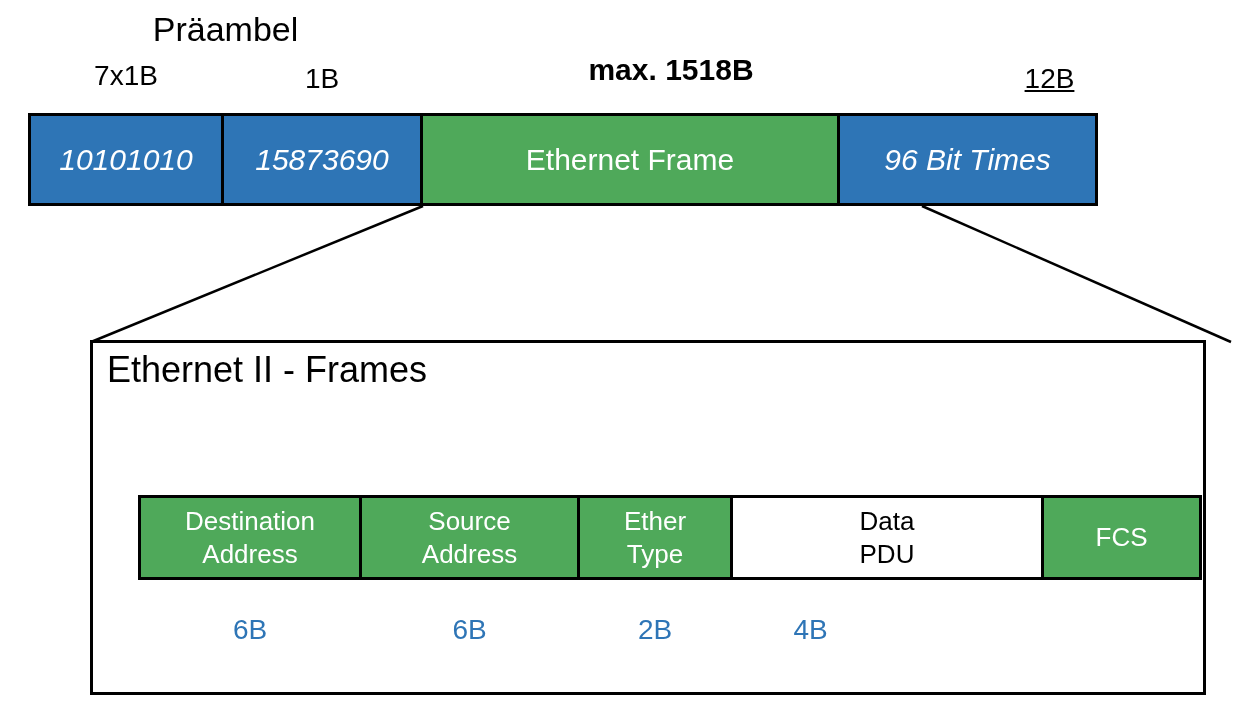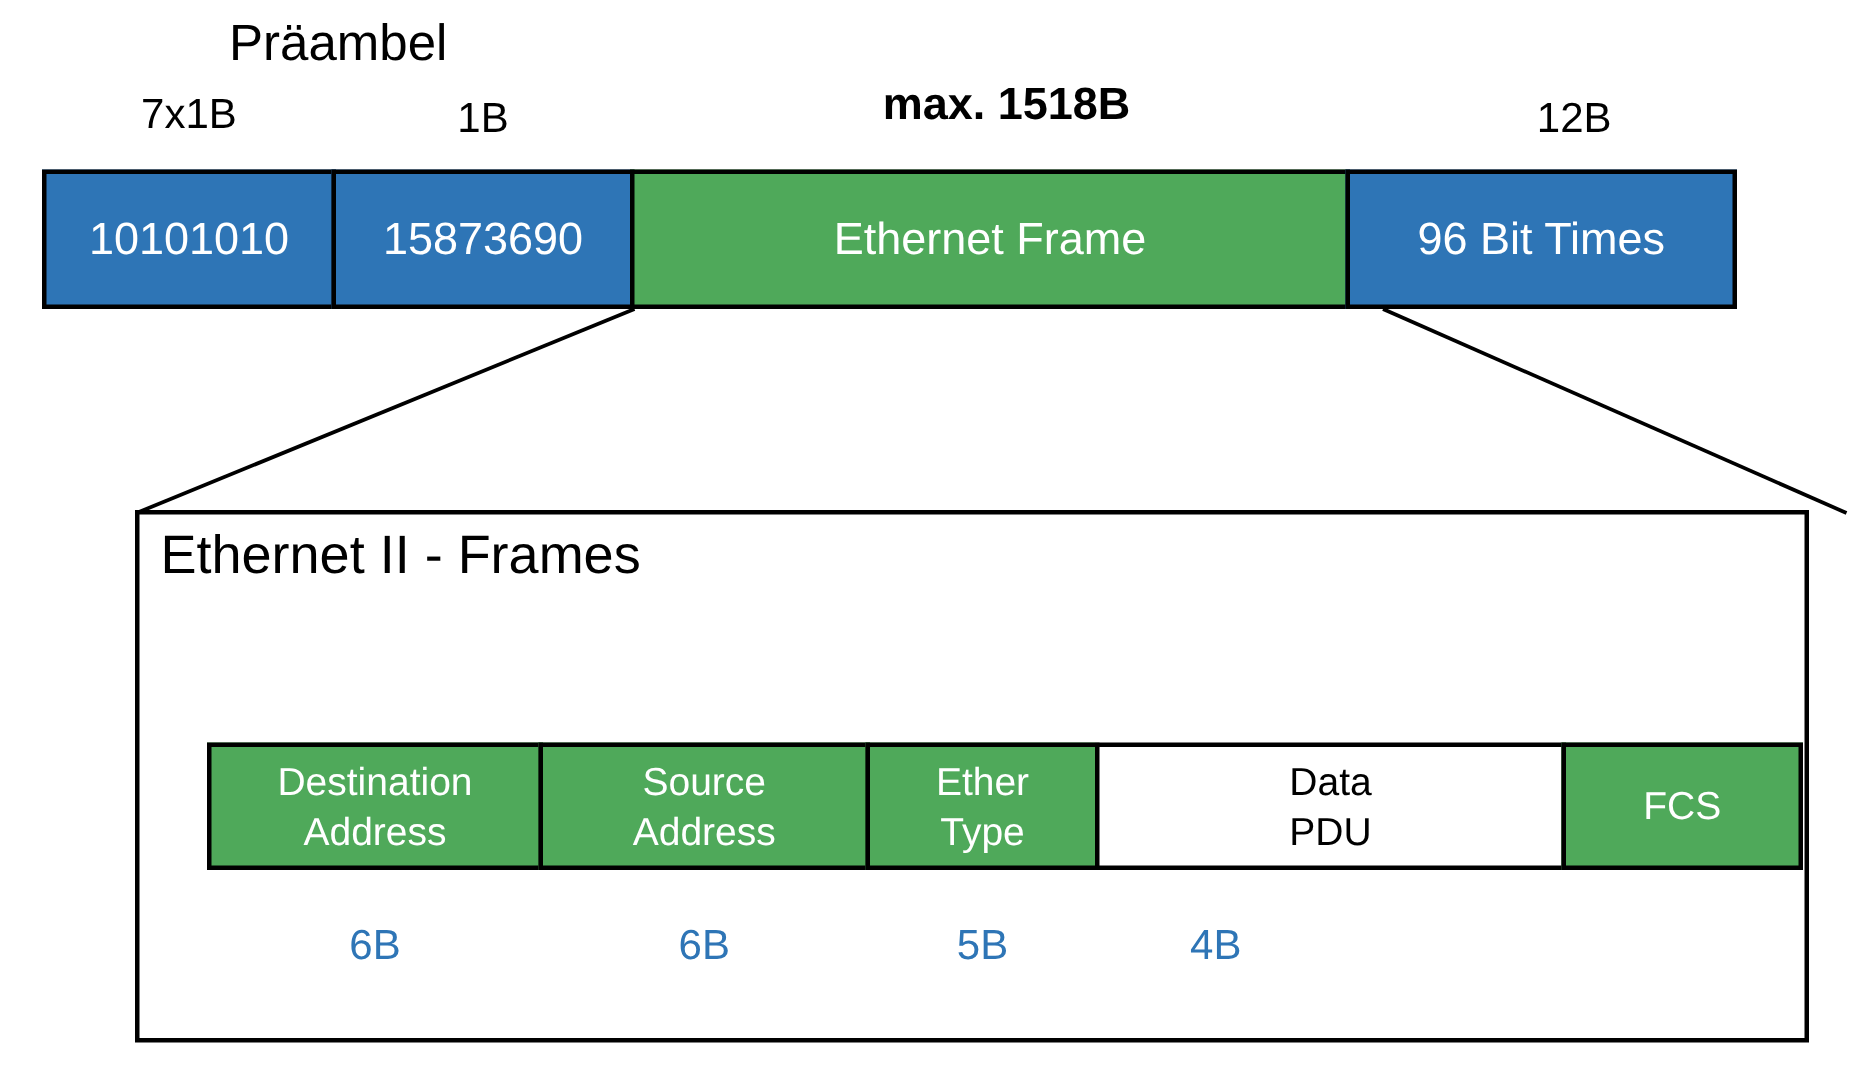--- a/index.html
+++ b/index.html
@@ -14,32 +14,32 @@
 
   
   .ov-title{
     position:absolute;left:28px;top:10px;width:395px;
     text-align:center;font-size:34px;color:#000;
   }
   .sz{position:absolute;text-align:center;font-size:28px;color:#000;}
   .sz-0{left:28px;top:60px;width:196px;}
   .sz-1{left:221px;top:63px;width:202px;}
   .sz-2{left:420px;top:53px;width:502px;font-weight:bold;font-size:30px;}
-  .sz-3{left:919px;top:63px;width:261px;}
+  .sz-3{left:919px;top:63px;width:261px;text-decoration:underline;}
 
   .ov-row{position:absolute;left:28px;top:113px;display:flex;}
   .ov-box{
     box-sizing:border-box;height:93px;border:3px solid var(--line);
     color:#ffffff;font-size:30px;text-align:center;line-height:87px;
     white-space:nowrap;
   }
   .ov-box + .ov-box{margin-left:-3px;}
-  .ov-box.blue{background:var(--blue);}
+  .ov-box.blue{background:var(--blue);font-style:italic;}
   .ov-box.green{background:var(--green);}
-  .w0{width:196px;} .w1{width:202px;} .w2{width:480px;} .w3{width:261px;}
+  .w0{width:196px;} .w1{width:202px;} .w2{width:420px;} .w3{width:261px;}
 
   
   .lines{position:absolute;left:0;top:0;width:1250px;height:726px;pointer-events:none;}
 
   
   .detail-box{
     position:absolute;left:90px;top:340px;width:1116px;height:355px;
     box-sizing:border-box;border:3px solid var(--line);background:#ffffff;
   }
   .detail-title{
@@ -113,18 +113,18 @@
 PDU</span>
       </div>
       <div class="field-cell fw4">
         <span class="field-label">FCS</span>
       </div>
     </div>
 
     <div class="size-row">
       <div class="size-cell fw0">6B</div>
       <div class="size-cell fw1">6B</div>
-      <div class="size-cell fw2">5B</div>
+      <div class="size-cell fw2">2B</div>
       <div class="size-cell fw4">4B</div>
     </div>
   </div>
 
 </div>
 
 </body></html>

